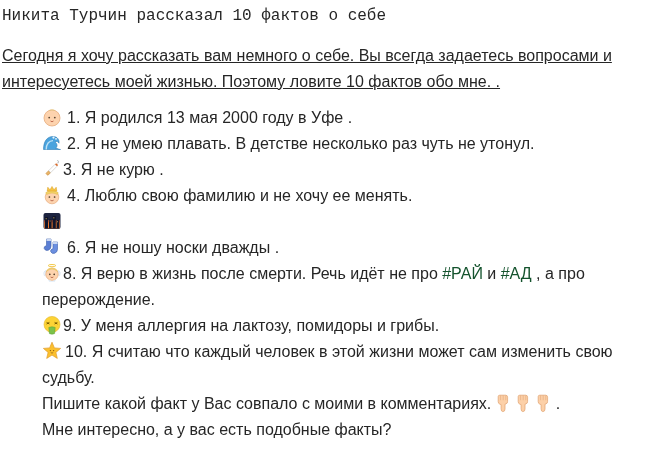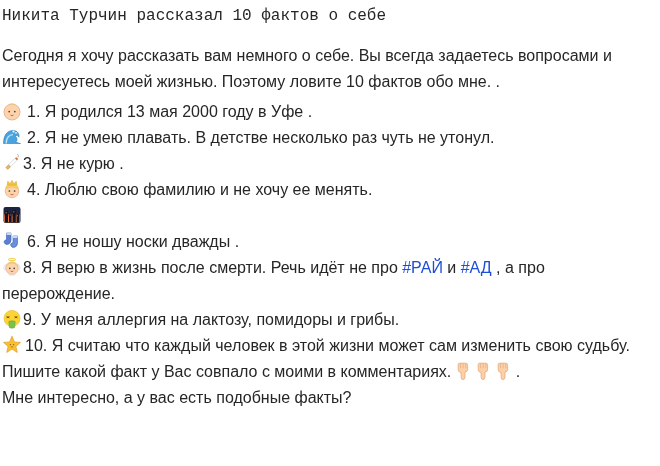--- a/index.html
+++ b/index.html
@@ -4,27 +4,27 @@
 <style>
   html,body{margin:0;padding:0;}
   body{
     width:660px;height:466px;overflow:hidden;box-sizing:border-box;
     background:#ffffff;color:#262626;
     font-family:"Liberation Sans",sans-serif;
     font-size:16px;line-height:26px;
     padding:3px 8px 0 2px;
   }
   .title{margin:0 0 14px 0;font-family:Liberation Mono, monospace;}
-  .intro{margin:0 0 4px 0;}
-  .fact,.footer-line{display:block;}
+  .intro{margin:0 0 10px 0;text-decoration:underline;}
+  .fact,.footer-line{display:block;margin-left:40px;}
   .emoji{display:inline-block;width:20px;height:20px;vertical-align:-4px;}
   .sp{margin-right:5px;}
   .tight{margin-right:1px;}
   .mid-sp{margin-right:3px;}
-  .hashtag{color:#1d4ed8;text-decoration:none;cursor:pointer;}
+  .hashtag{color:#14532d;text-decoration:none;cursor:pointer;}
   .hand{display:inline-block;width:17px;height:19px;vertical-align:-4px;margin-left:3px;}
 </style>
 </head>
 <body>
 
 <div>
   <div class="title">Никита Турчин рассказал 10 фактов о себе</div>
   <div class="intro">Сегодня я хочу рассказать вам немного о себе. Вы всегда задаетесь вопросами и интересуетесь моей жизнью. Поэтому ловите 10 фактов обо мне. .</div>
 
   <div>

